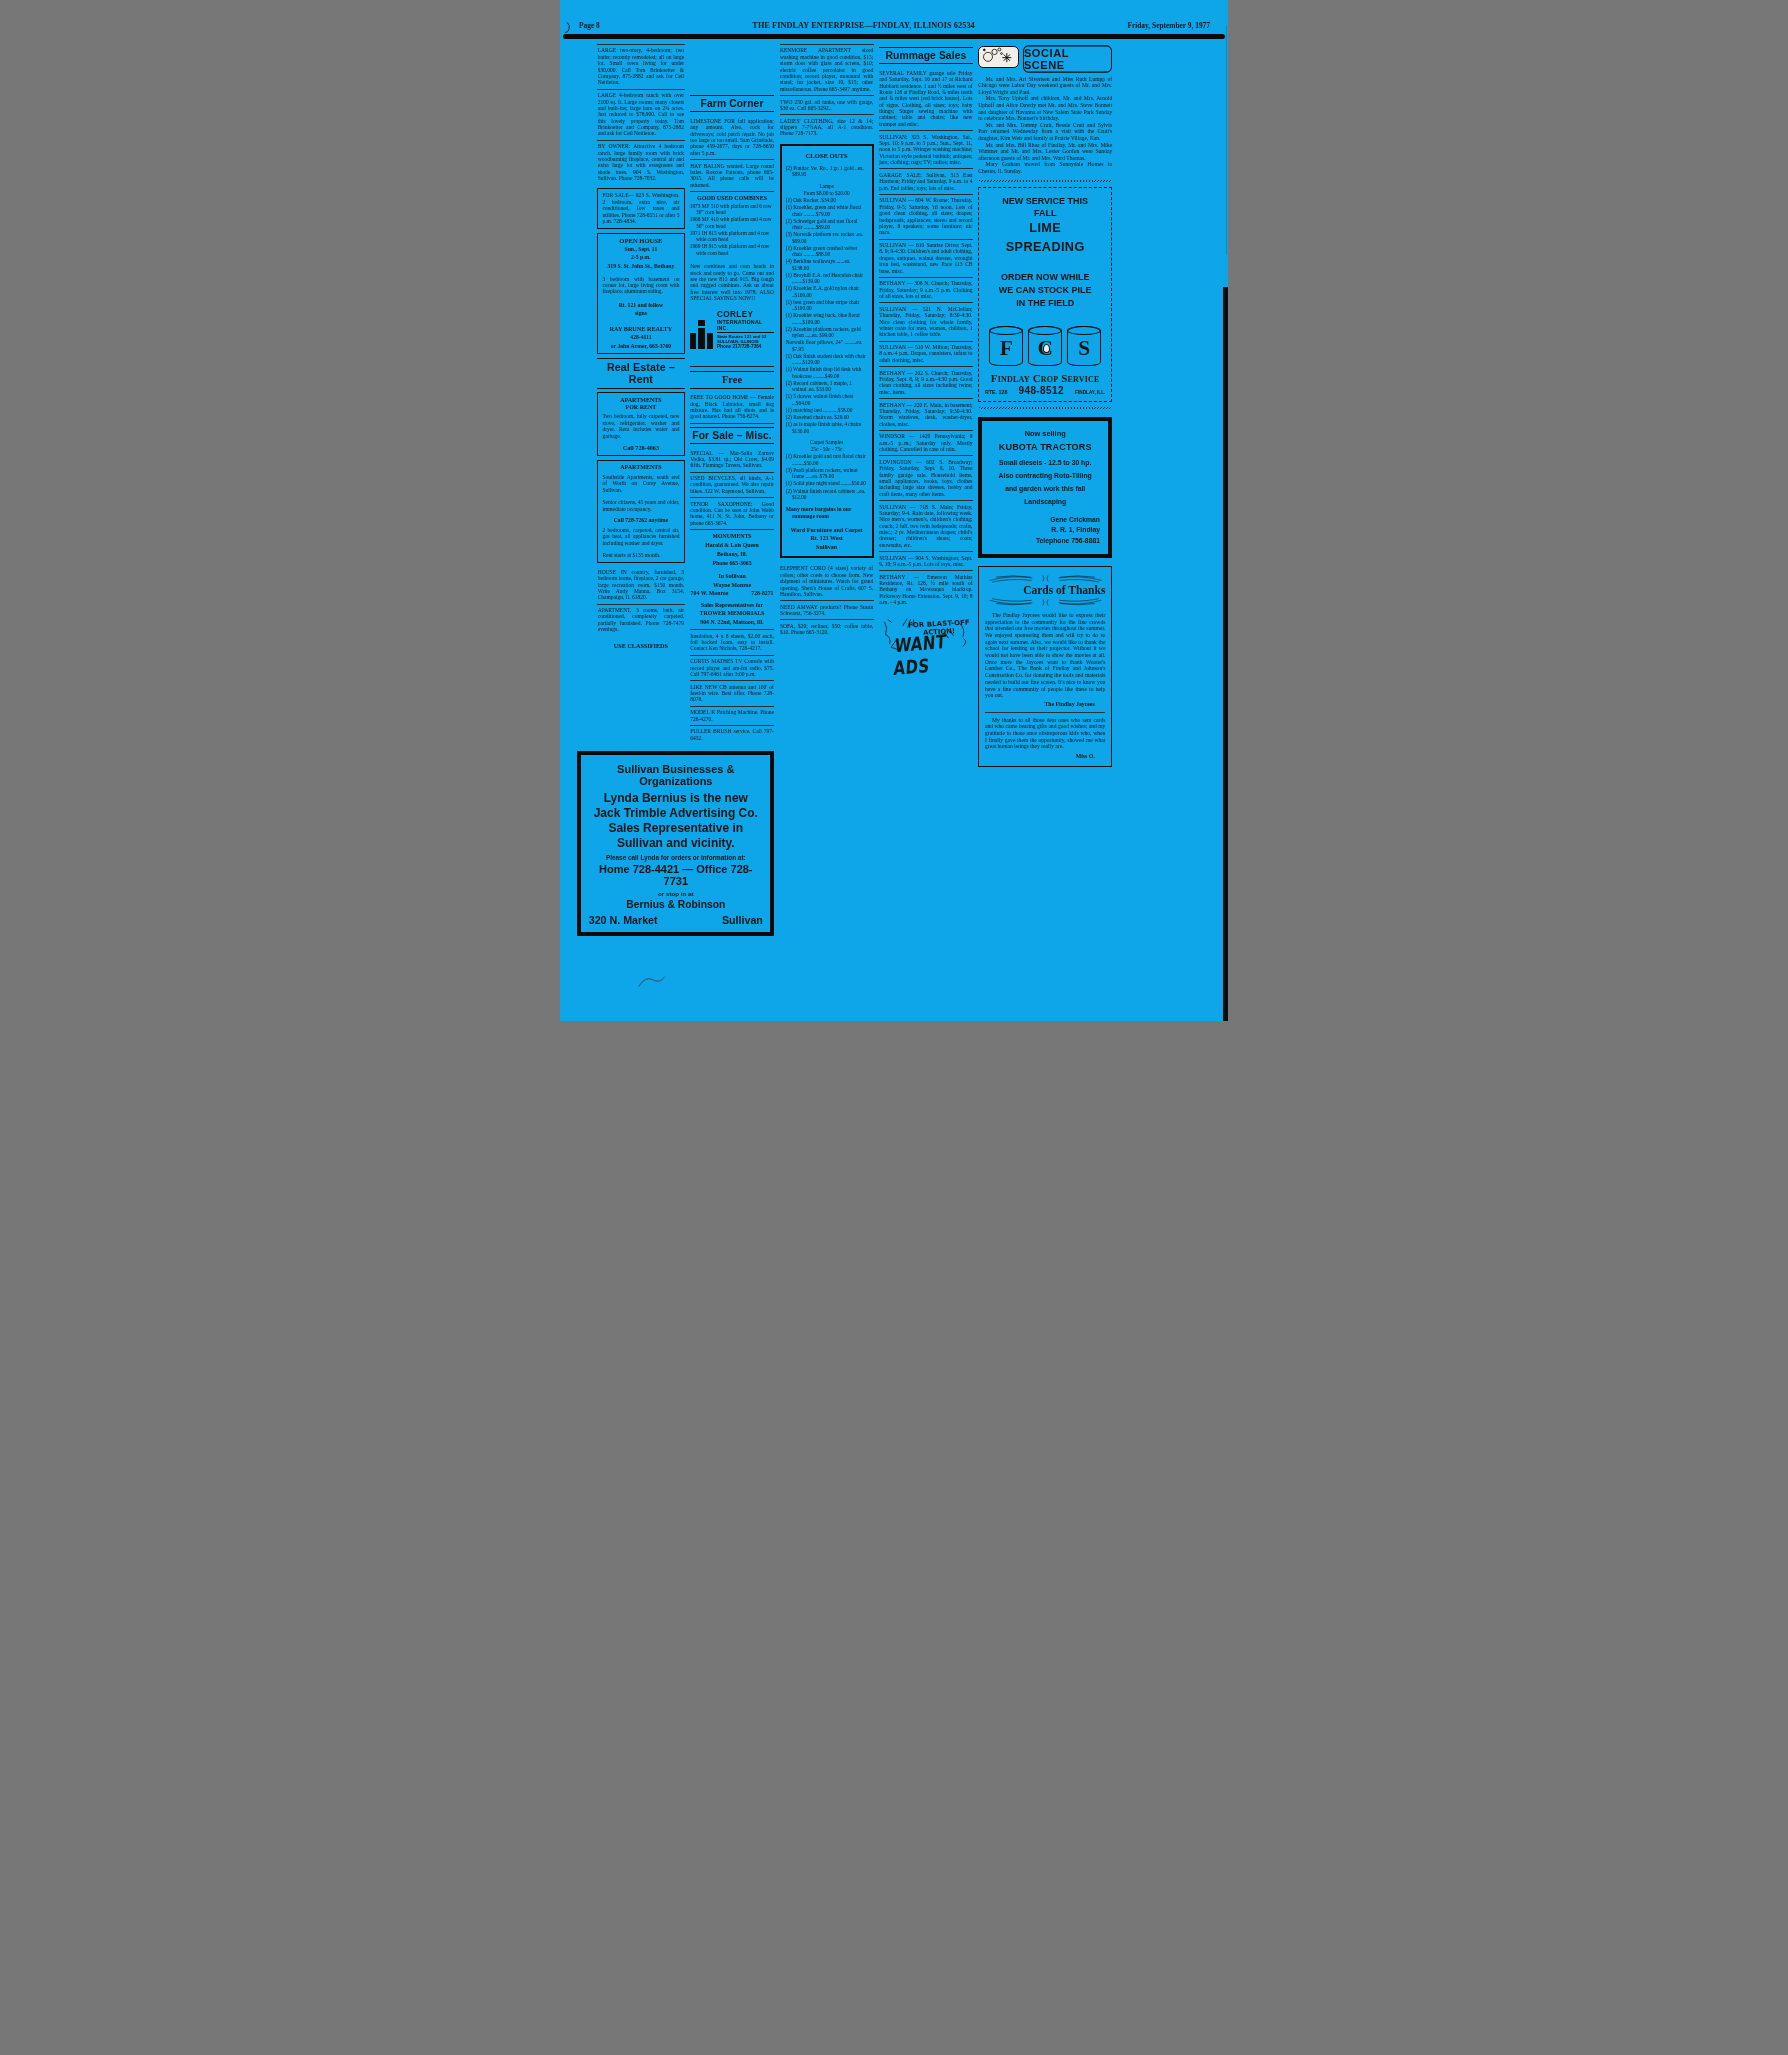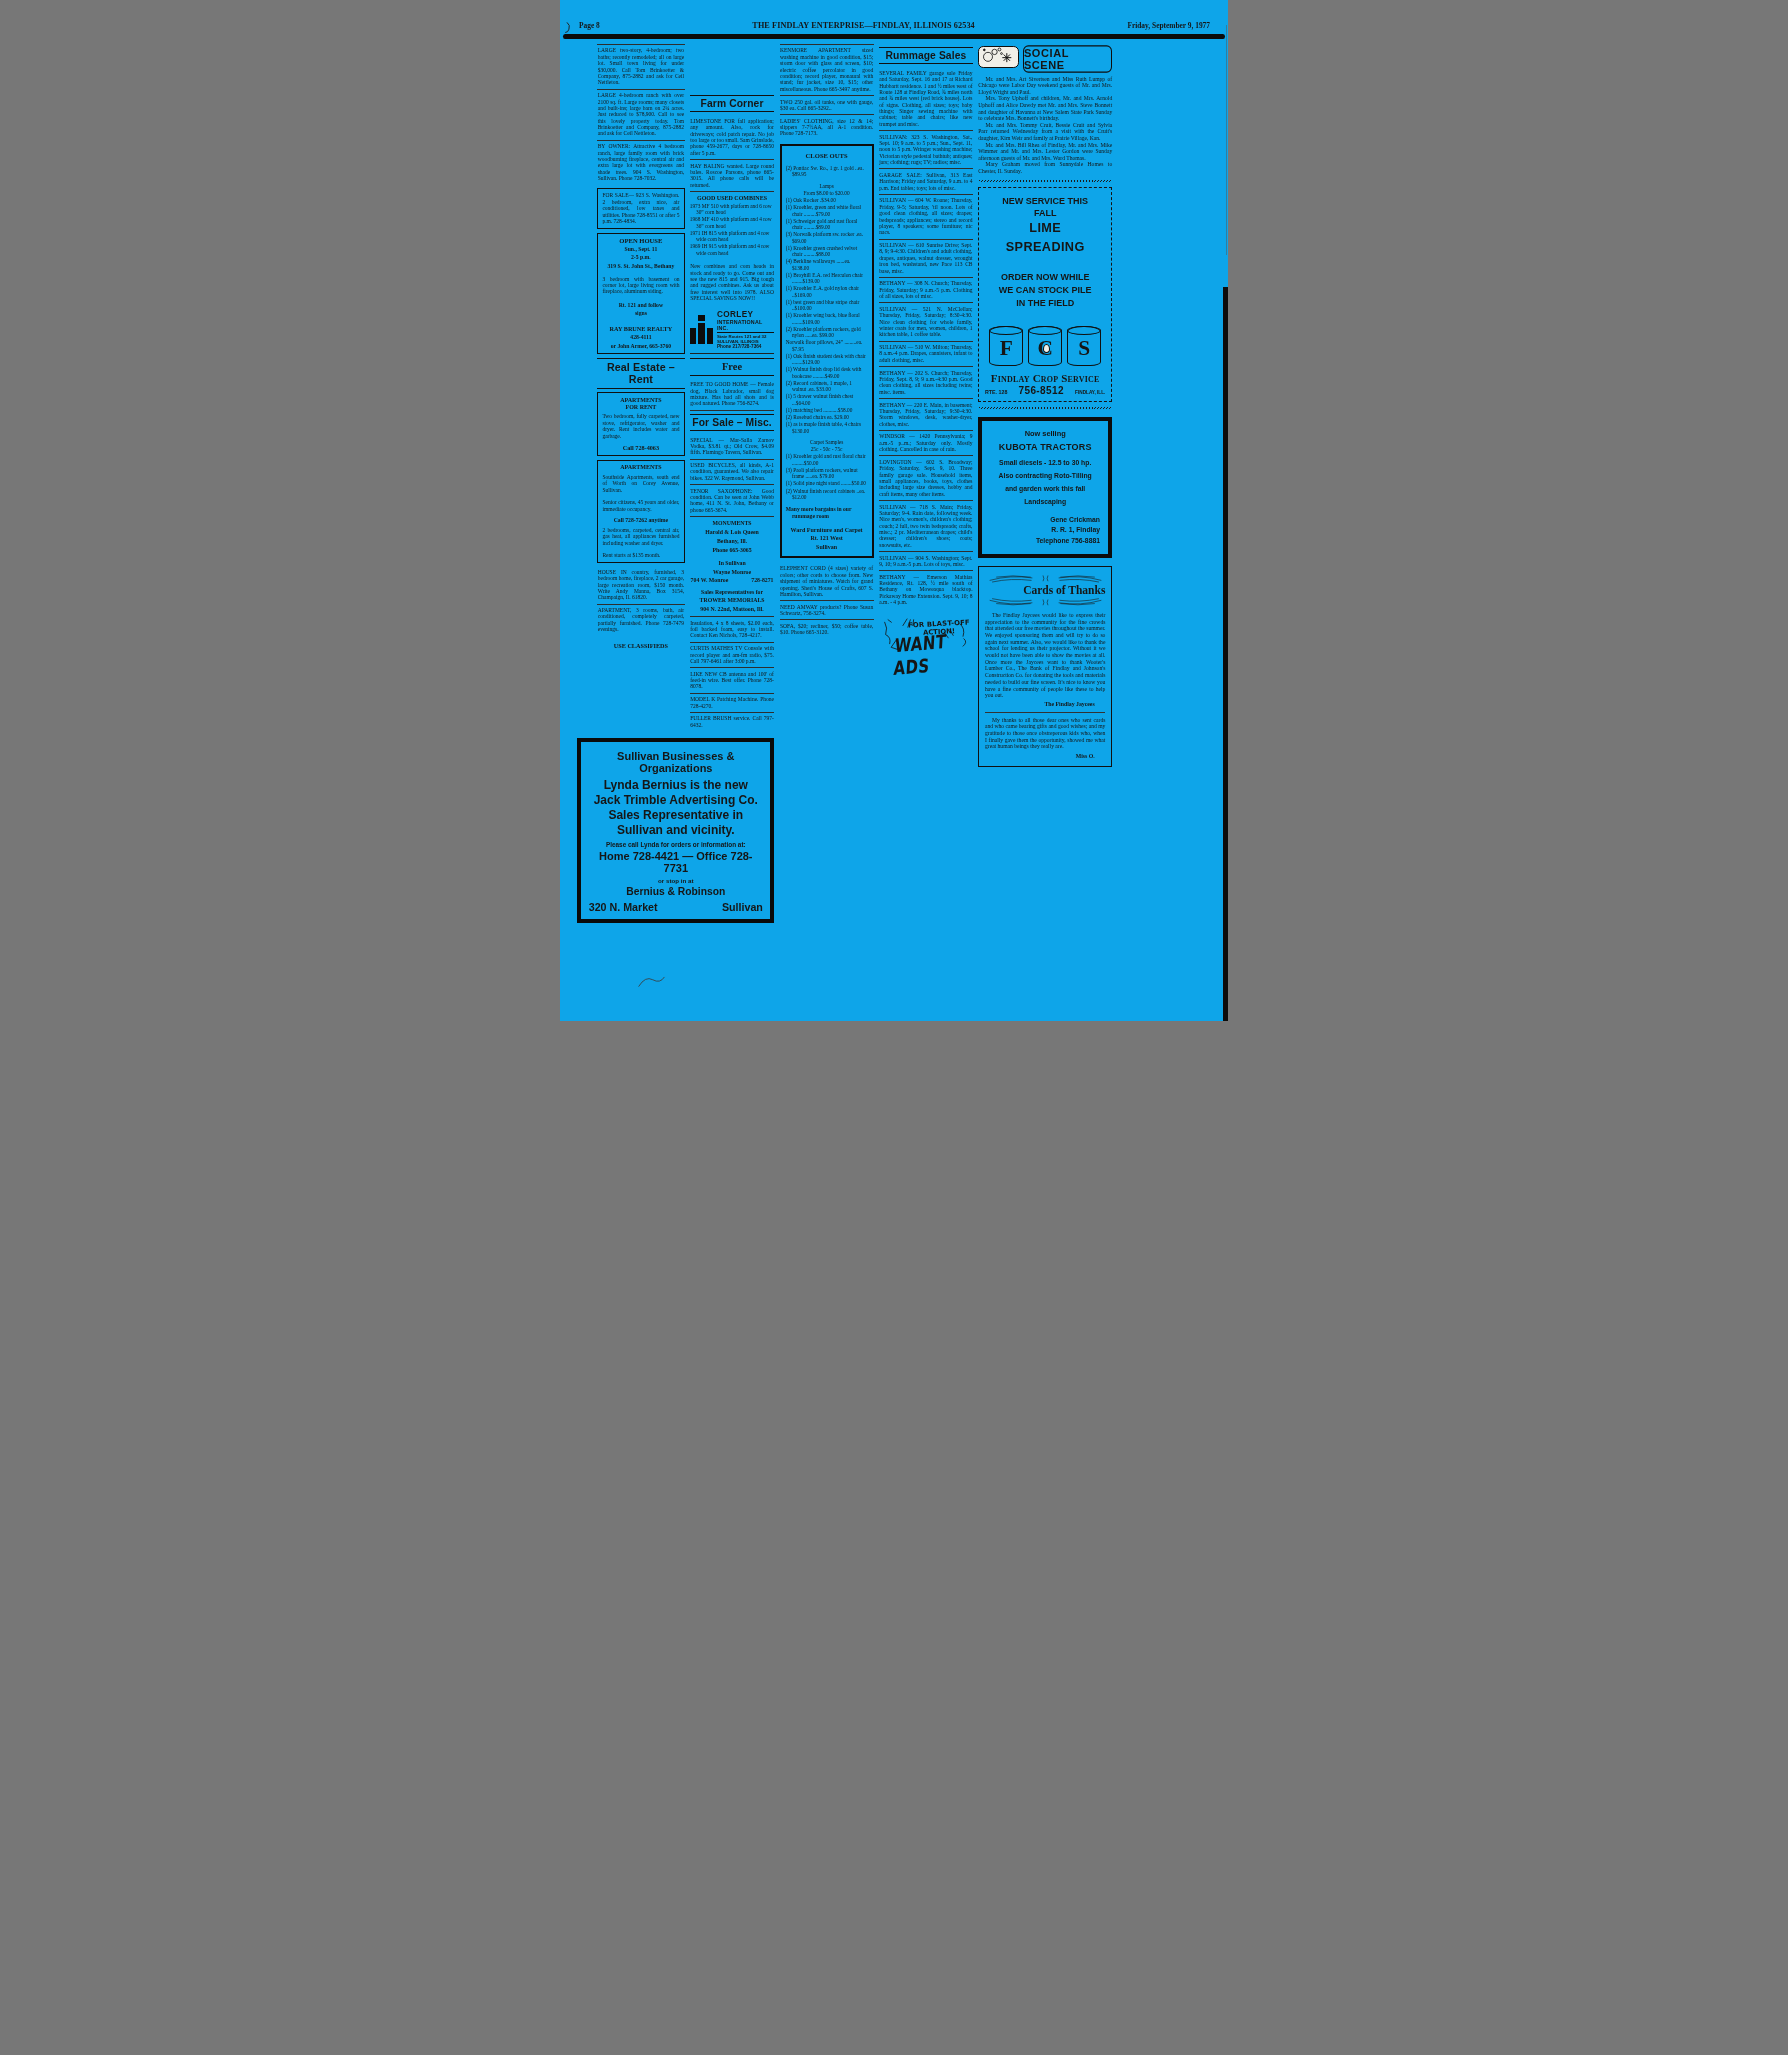--- a/index.html
+++ b/index.html
@@ -47,21 +47,21 @@
   
   .closeouts { border:2.1px solid #0d0d0d; padding:5px 4.1px 4.1px; margin:4.1px 0 5px; }
   .co-title { text-align:center; font-weight:bold; font-size:6.6px; margin:1.6px 0 5.8px; }
   .co-item { font-size:5.3px; line-height:1.18; padding-left:6.2px; text-indent:-6.2px; margin:1px 0; }
   .co-center { text-align:center; padding-left:0; text-indent:0; }
   .co-gap { margin-top:5px; }
   .co-more { font-weight:bold; margin-top:5.8px; font-size:5.6px; }
   .co-footer { text-align:center; font-weight:bold; font-size:6px; line-height:1.45; margin-top:6.6px; }
 
   
-  .corley { display:flex; gap:4.1px; align-items:center; margin:5px 0 4.1px; padding-bottom:4px;
+  .corley { display:flex; gap:4.1px; align-items:flex-end; margin:5px 0 4.1px; padding-bottom:17px;
     border-bottom:0.6px solid #222; }
   .ih { position:relative; width:23px; height:29px; flex:0 0 auto; }
   .ih div { position:absolute; background:#0c0c0c; }
   .ih .dot { left:7.8px; top:0; width:7.4px; height:6.2px; }
   .ih .mid { left:7.8px; top:7.8px; width:7.4px; height:20.6px; }
   .ih .l   { left:0;  top:12.3px; width:5.8px; height:16px; }
   .ih .r   { right:0; top:12.3px; width:5.8px; height:16px; }
   .corley-text { font-family:"Liberation Sans", sans-serif; }
   .corley-name { font-size:8.2px; font-weight:bold; letter-spacing:0.4px; }
   .corley-inc { font-size:5.3px; font-weight:bold; letter-spacing:0.2px;
@@ -423,21 +423,21 @@
             <span class="ltr">C</span>
             <span class="drop"></span>
           </div>
           <div class="barrel">
             <span class="ltr">S</span>
           </div>
         </div>
         <div class="fcs-company" style="font-variant:small-caps">Findlay Crop Service</div>
         <div class="fcs-footer">
           <span class="fcs-rte">RTE. 128</span>
-          <span class="fcs-phone">756-8512</span>
+          <span class="fcs-phone">948-8512</span>
           <span class="fcs-city">FINDLAY, ILL.</span>
         </div>
       </div>
 
       <div class="zigzag"></div>
 
       <div class="kubota">
         <div class="kub-now">Now selling</div>
         <div class="kub-name">KUBOTA TRACTORS</div>
         <div class="kub-line">Small diesels - 12.5 to 30 hp.</div>

